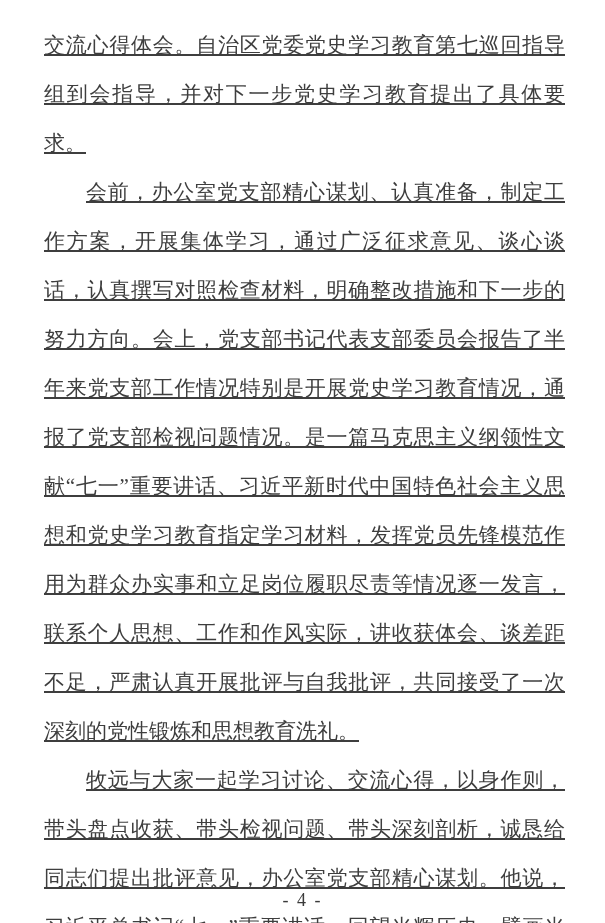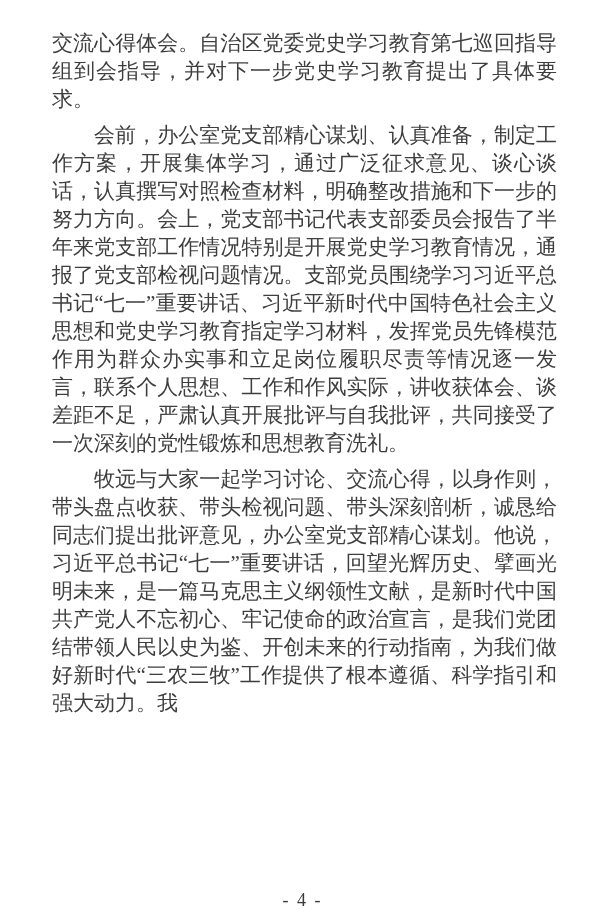--- a/index.html
+++ b/index.html
@@ -16,26 +16,27 @@
     .page {
       box-sizing: border-box;
       position: absolute;
       inset: 0;
       padding: 21px 40px 0 44px;
       font-family: "Liberation Serif", "DejaVu Serif", serif;
       color: #3e3e3e;
       background: #ffffff;
     }
     .para {
-      margin: 8px;
+      margin: 0;
       font-size: 21px;
-      line-height: 28px;
+      line-height: 49px;
       text-align: justify;
       text-justify: inter-character;
       word-break: break-all;
+      text-decoration: underline;
     }
     .para.indent {
       text-indent: 2em;
     }
     .page-number {
       position: absolute;
       left: 0;
       right: 0;
       bottom: 12px;
       text-align: center;
@@ -43,16 +44,16 @@
       letter-spacing: 2px;
       color: #3a3a3a;
       font-family: "Liberation Serif", "DejaVu Serif", serif;
     }
   </style>
 </head>
 <body>
 
 <div class="page">
   <p class="para">交流心得体会。自治区党委党史学习教育第七巡回指导组到会指导，并对下一步党史学习教育提出了具体要求。</p>
-  <p class="para indent">会前，办公室党支部精心谋划、认真准备，制定工作方案，开展集体学习，通过广泛征求意见、谈心谈话，认真撰写对照检查材料，明确整改措施和下一步的努力方向。会上，党支部书记代表支部委员会报告了半年来党支部工作情况特别是开展党史学习教育情况，通报了党支部检视问题情况。支部党员围绕学习习近平总书记“七一”重要讲话、习近平新时代中国特色社会主义思想和党史学习教育指定学习材料，发挥党员先锋模范作用为群众办实事和立足岗位履职尽责等情况逐一发言，联系个人思想、工作和作风实际，讲收获体会、谈差距不足，严肃认真开展批评与自我批评，共同接受了一次深刻的党性锻炼和思想教育洗礼。</p>
+  <p class="para indent">会前，办公室党支部精心谋划、认真准备，制定工作方案，开展集体学习，通过广泛征求意见、谈心谈话，认真撰写对照检查材料，明确整改措施和下一步的努力方向。会上，党支部书记代表支部委员会报告了半年来党支部工作情况特别是开展党史学习教育情况，通报了党支部检视问题情况。是一篇马克思主义纲领性文献“七一”重要讲话、习近平新时代中国特色社会主义思想和党史学习教育指定学习材料，发挥党员先锋模范作用为群众办实事和立足岗位履职尽责等情况逐一发言，联系个人思想、工作和作风实际，讲收获体会、谈差距不足，严肃认真开展批评与自我批评，共同接受了一次深刻的党性锻炼和思想教育洗礼。</p>
   <p class="para indent">牧远与大家一起学习讨论、交流心得，以身作则，带头盘点收获、带头检视问题、带头深刻剖析，诚恳给同志们提出批评意见，办公室党支部精心谋划。他说，习近平总书记“七一”重要讲话，回望光辉历史、擘画光明未来，是一篇马克思主义纲领性文献，是新时代中国共产党人不忘初心、牢记使命的政治宣言，是我们党团结带领人民以史为鉴、开创未来的行动指南，为我们做好新时代“三农三牧”工作提供了根本遵循、科学指引和强大动力。我</p>
   <div class="page-number">- 4 -</div>
 </div>
 
 </body></html>

